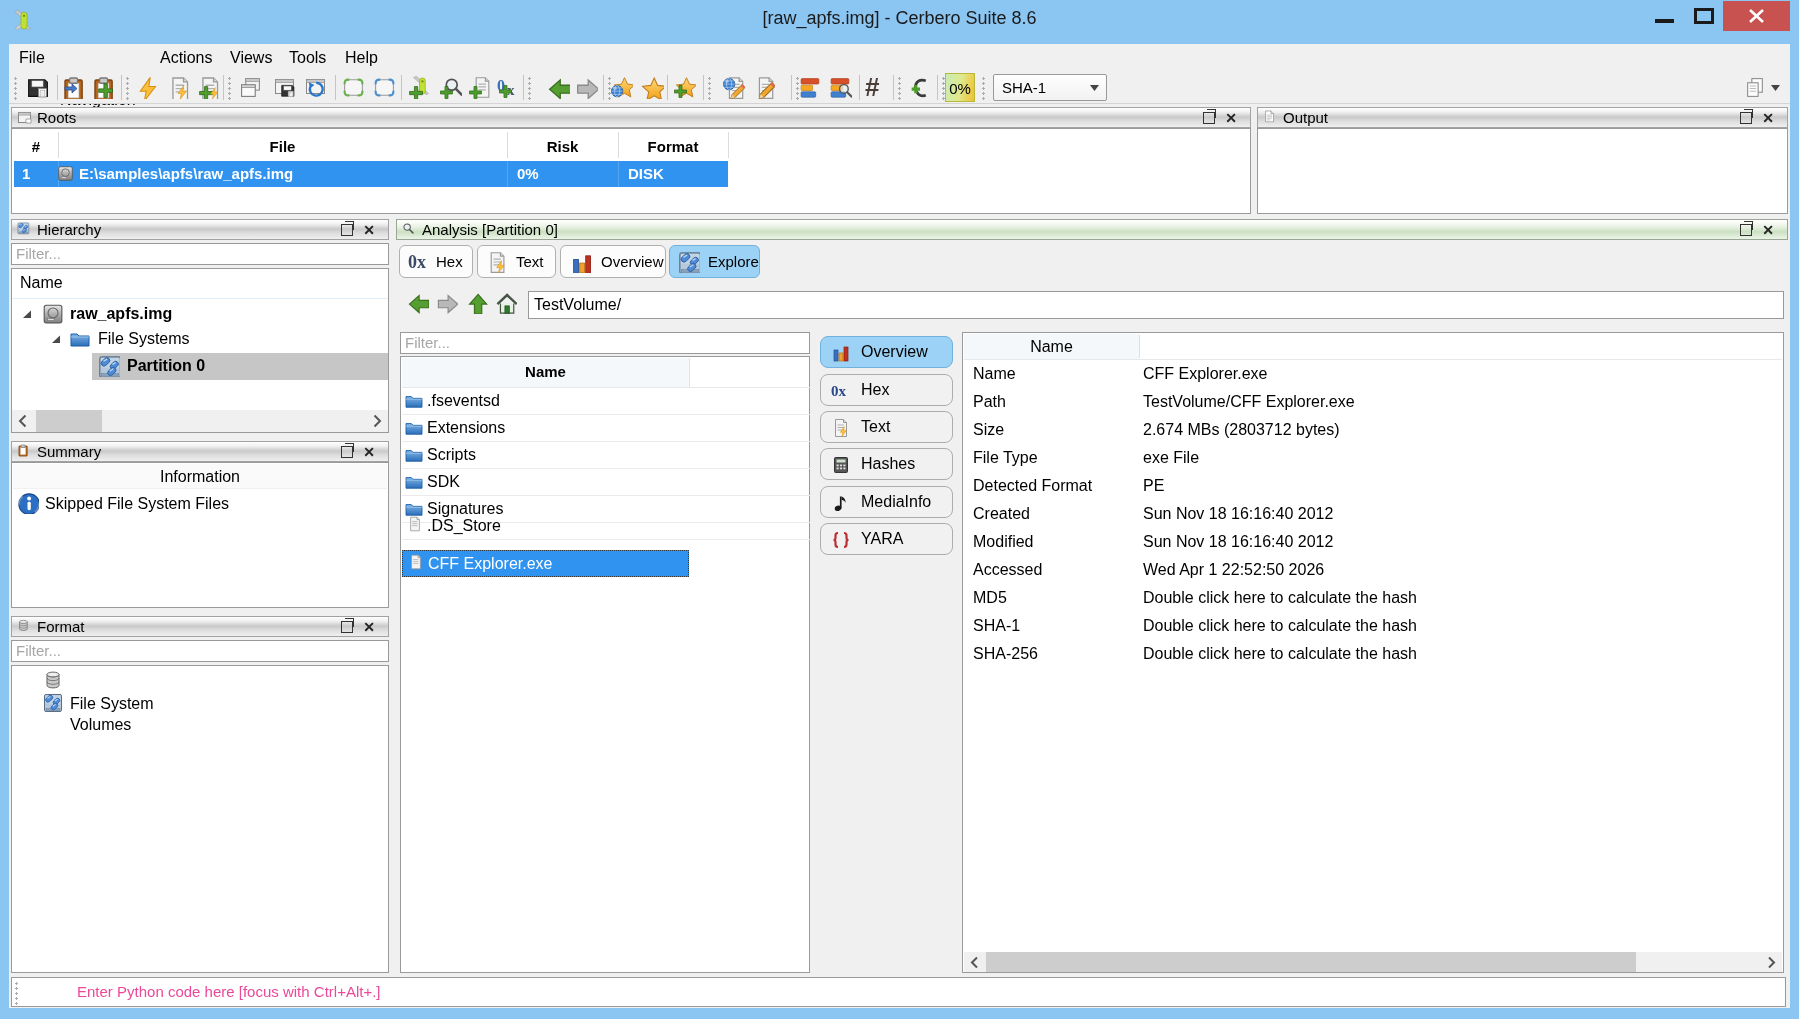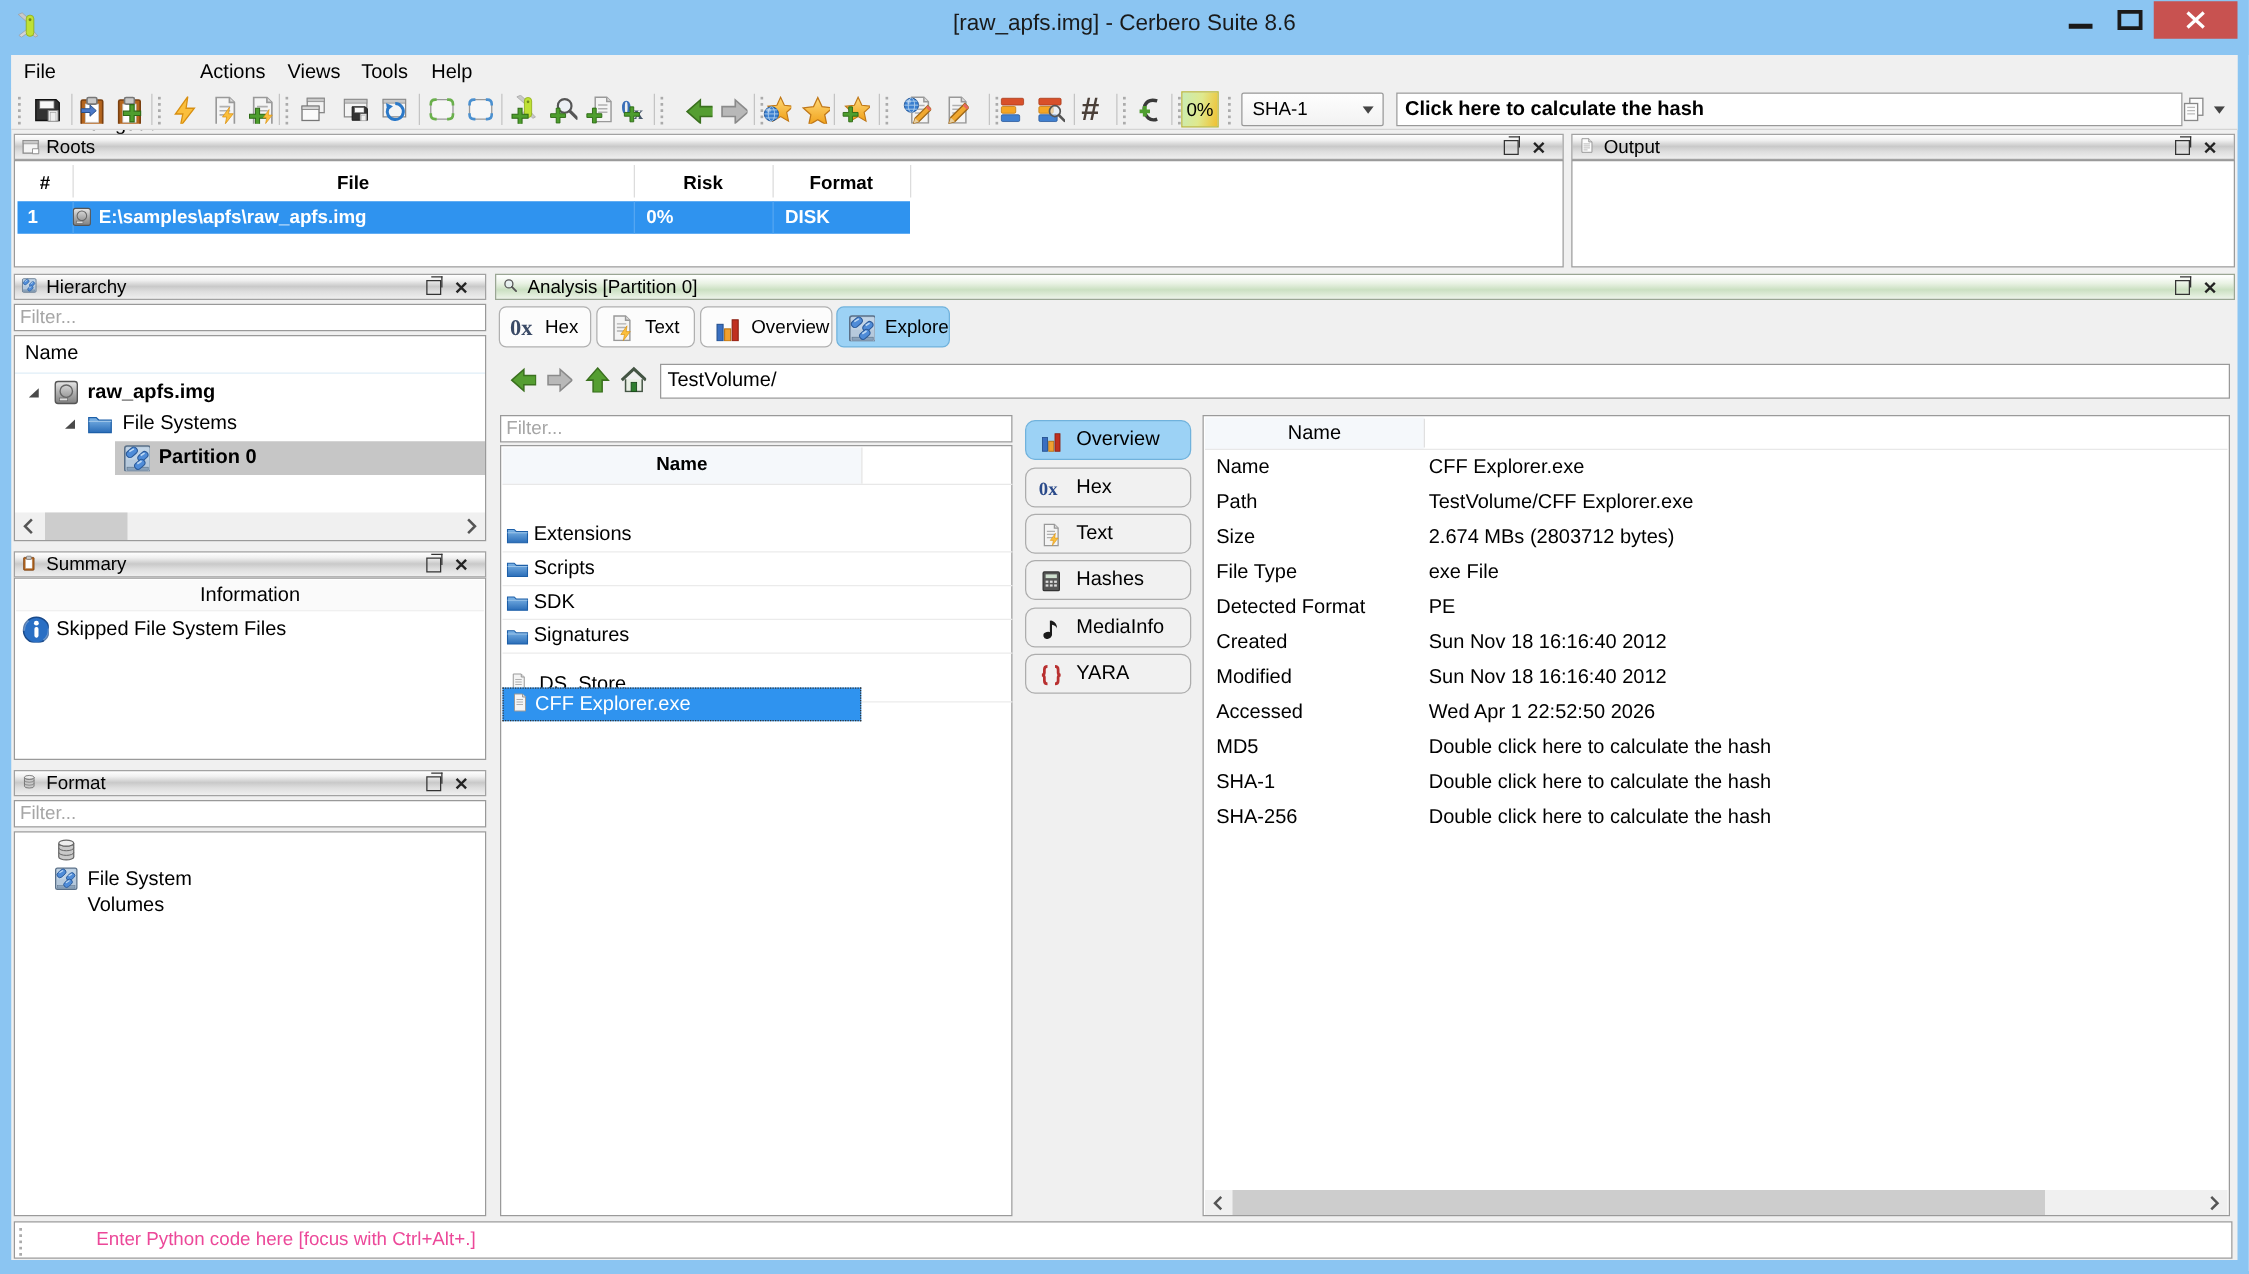--- a/index.html
+++ b/index.html
@@ -373,23 +373,20 @@
   <div class="tsep" style="left:928px;"></div>
   <div class="thandle" style="left:932px;"></div>
   <div class="abs" style="left:936px;top:2px;width:30px;height:29px;background:linear-gradient(100deg,#c9ecb4 0%,#dfe98e 50%,#f0c030 100%);border:1px solid #b8b83a;text-align:center;line-height:29px;font-size:15px;">0%</div>
   <div class="thandle" style="left:972px;"></div>
   <div class="abs" style="left:984px;top:3px;width:114px;height:27px;background:linear-gradient(to bottom,#fefefe,#f2f2f2);border:1px solid #999;border-radius:2px;">
     <span style="position:absolute;left:8px;line-height:25px;">SHA-1</span>
     <svg class="abs" style="right:6px;top:10px" width="10" height="7">
         <path d="M0 0 L9 0 L4.5 6 Z" fill="#444"></path>
       </svg>
   </div>
-  <div class="abs" style="left:1108px;top:3px;width:629px;height:27px;background:#fff;border:1px solid #999;">
-    <span style="position:absolute;left:6px;line-height:25px;font-weight:bold;font-size:16px;">Click here to calculate the hash</span>
-  </div>
   <svg class="ticon" style="left:1735px;top:5px;" width="23" height="23">
       <use href="#i-copy"></use>
     </svg>
   <svg class="abs" style="left:1762px;top:14px" width="10" height="7">
       <path d="M0 0 L9 0 L4.5 6 Z" fill="#444"></path>
     </svg>
 </div>
 
 <div class="panel" id="roots" style="left:11px;top:107px;width:1240px;height:107px;padding-left:20px;">
   <div class="ptitle">
@@ -569,20 +566,26 @@
   <svg class="abs" style="left:99px;top:73px" width="22" height="22">
       <use href="#i-home" transform="scale(1.1)"></use>
     </svg>
   <div class="abs" style="left:132px;top:72px;width:1256px;height:28px;background:#fff;border:1px solid #999;font-size:16px;line-height:26px;padding-left:5px;">TestVolume/</div>
 
   <div class="filterbox" style="left:4px;top:113px;width:410px;height:22px;">Filter...</div>
   <div class="pcontent" style="left:4px;top:137px;width:410px;height:617px;">
     <div class="abs" style="left:1px;top:1px;width:287px;height:29px;background:#f5f8fb;text-align:center;font-weight:bold;font-size:15px;line-height:28px;">Name</div>
     <div class="abs" style="left:288px;top:1px;width:1px;height:29px;background:#e4e4e4;"></div>
     <div class="abs" style="left:1px;top:30px;width:408px;height:1px;background:#e8e8e8;"></div>
+    <div class="frow" style="top:31px;">
+        <svg class="ic" width="20" height="18">
+          <use href="#i-folder"></use>
+        </svg>
+        <span class="nm">.fseventsd</span>
+      </div>
     <div class="frow" style="top:58px;">
         <svg class="ic" width="20" height="18">
           <use href="#i-folder"></use>
         </svg>
         <span class="nm">Extensions</span>
       </div>
     <div class="frow" style="top:85px;">
         <svg class="ic" width="20" height="18">
           <use href="#i-folder"></use>
         </svg>
@@ -593,21 +596,21 @@
           <use href="#i-folder"></use>
         </svg>
         <span class="nm">SDK</span>
       </div>
     <div class="frow" style="top:139px;">
         <svg class="ic" width="20" height="18">
           <use href="#i-folder"></use>
         </svg>
         <span class="nm">Signatures</span>
       </div>
-    <div class="frow" style="top:178px;">
+    <div class="frow" style="top:156px;">
         <svg class="ic" style="left:4px;top:3px;" width="18" height="20">
           <use href="#i-page"></use>
         </svg>
         <span class="nm">.DS_Store</span>
       </div>
     <div class="frow" style="top:193px;width:287px;background:#2f93ef;border:1px dotted #333;">
       <svg class="ic" style="left:4px;top:3px;" width="18" height="20">
           <use href="#i-page"></use>
         </svg>
       <span class="nm" style="color:#fff;">CFF Explorer.exe</span>

